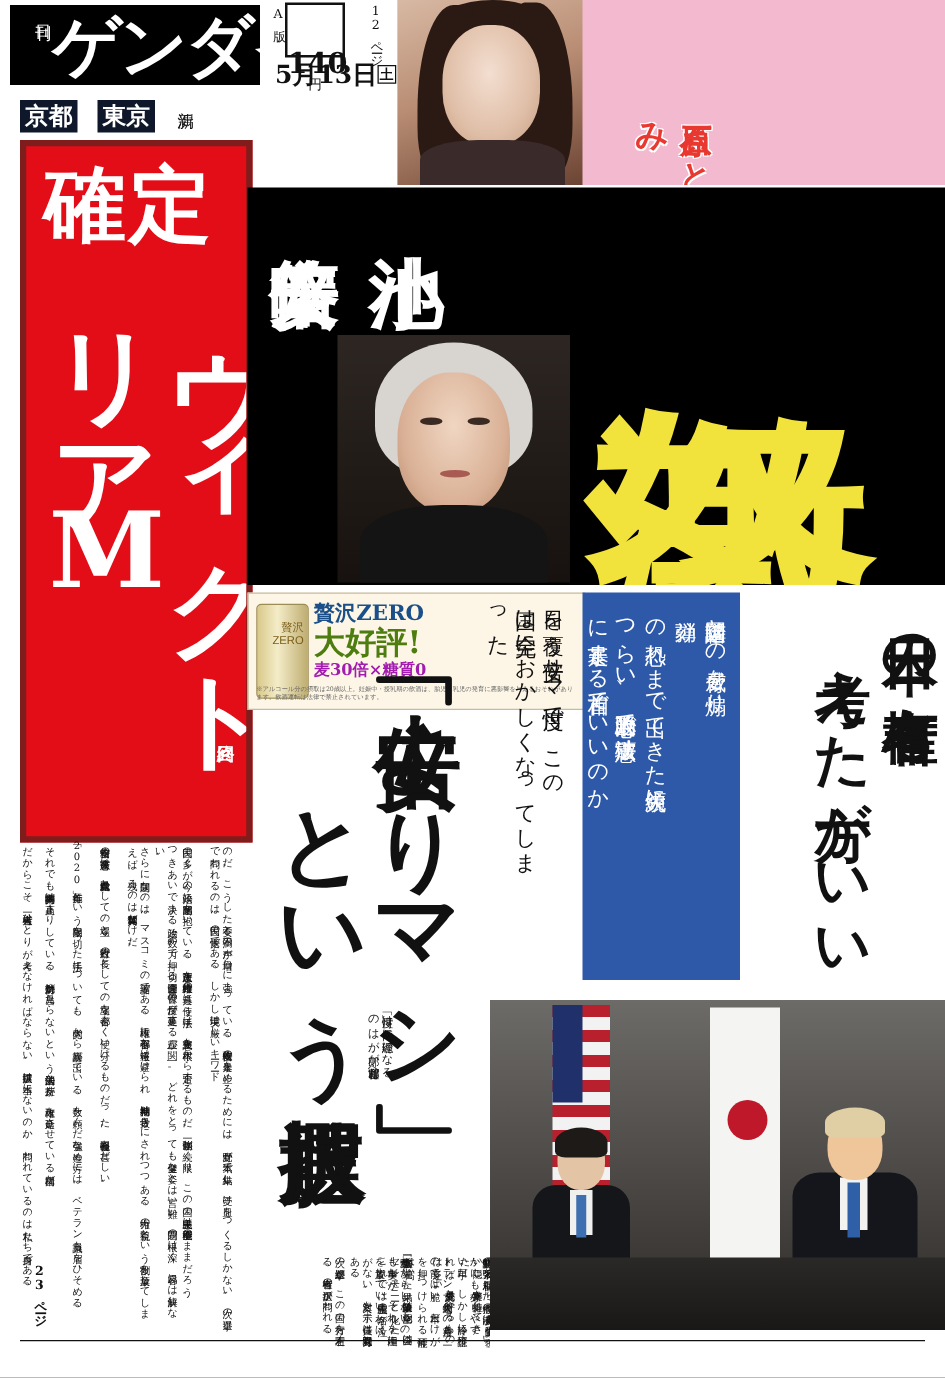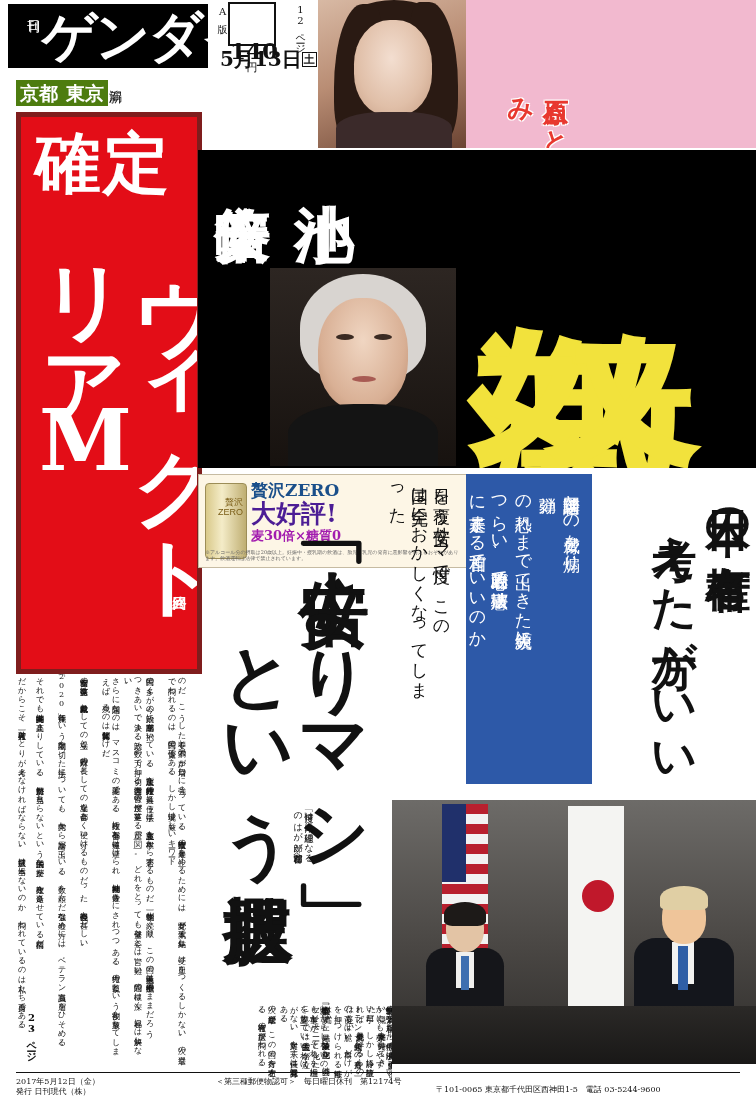--- a/index.html
+++ b/index.html
@@ -130,25 +130,25 @@
     letter-spacing: 1px;
     text-shadow: -1px -1px 0 #fff, 1px -1px 0 #fff, -1px 1px 0 #fff, 1px 1px 0 #fff;
   }
 
   
   #left-cities {
     left: 16px; top: 80px; width: 182px; height: 30px;
   }
   .city-box {
     float: left;
-    background: #4d7c0f; color: #fff;
+    background: #0f172a; color: #fff;
     font-size: 19px; font-weight: bold;
     font-family: "DejaVu Serif", serif;
     padding: 1px 4px;
-    margin-right: 0;
+    margin-right: 16px;
     line-height: 24px;
   }
   #city-niigata {
     float: left;
     color: #111;
     font-size: 13px;
     line-height: 13px;
     width: 14px;
     font-family: "DejaVu Serif", serif;
     margin-top: 0px;
@@ -252,21 +252,21 @@
     font-family: Liberation Sans, sans-serif;
   }
   #ad-zero {
     left: 52px; top: 4px;
     font-size: 17px; font-weight: bold; color: #1a4f8a;
     font-family: "DejaVu Serif", serif;
     white-space: nowrap;
   }
   #ad-daihyo {
     left: 52px; top: 22px;
-    font-size: 25px; font-weight: bold; color: #4c1d95;
+    font-size: 25px; font-weight: bold; color: #4d7c0f;
     font-family: "DejaVu Serif", serif;
     white-space: nowrap;
   }
   #ad-sub {
     left: 52px; top: 52px;
     font-size: 13px; font-weight: bold; color: #a21caf;
     font-family: "DejaVu Serif", serif;
     white-space: nowrap;
   }
   #ad-fine {
@@ -596,20 +596,14 @@
   <div class="abs" id="mid-columns">
     <div class="vert mcol" id="mc1">これが安倍政権の本質である。経済政策の行き詰まりを外交と安全保障で覆い隠し、支持率を維持してきた。</div>
     <div class="vert mcol" id="mc2">北朝鮮情勢の緊張を利用した危機の演出は、いかにも分かりやすい手口だ。しかし冷静に検証すれば、外交成果と呼べるものは乏しい。</div>
     <div class="vert mcol" id="mc3">トランプ大統領との蜜月も、米国第一主義の前では脆い。日本だけが負担を押しつけられる可能性は高い。</div>
     <div class="vert mcol" id="mc4">「安倍一強」が続いた結果、政策論争は空洞化し、国会はセレモニーと化した。これでは民主主義の名が泣く。</div>
     <div class="vert mcol" id="mc5">野党がだらしないのも事実だが、それを理由に現状を放置していいわけがない。対案を示す責任は与野党双方にある。</div>
     <div class="vert mcol" id="mc6">次の総選挙が、この国の行方を左右する。有権者の選択が問われる。</div>
   </div>
 
   <div class="abs" id="footer-rule"></div>
-  <div class="abs" id="footer">
-    <span id="footer-left">2017年5月12日（金）</span>
-    <span id="footer-left2">発行 日刊現代（株）</span>
-    <span id="footer-center">＜第三種郵便物認可＞　毎日曜日休刊　第12174号</span>
-    <span id="footer-right">〒101-0065 東京都千代田区西神田1-5　電話 03-5244-9600</span>
-  </div>
 
 </div>
 
 </body></html>

